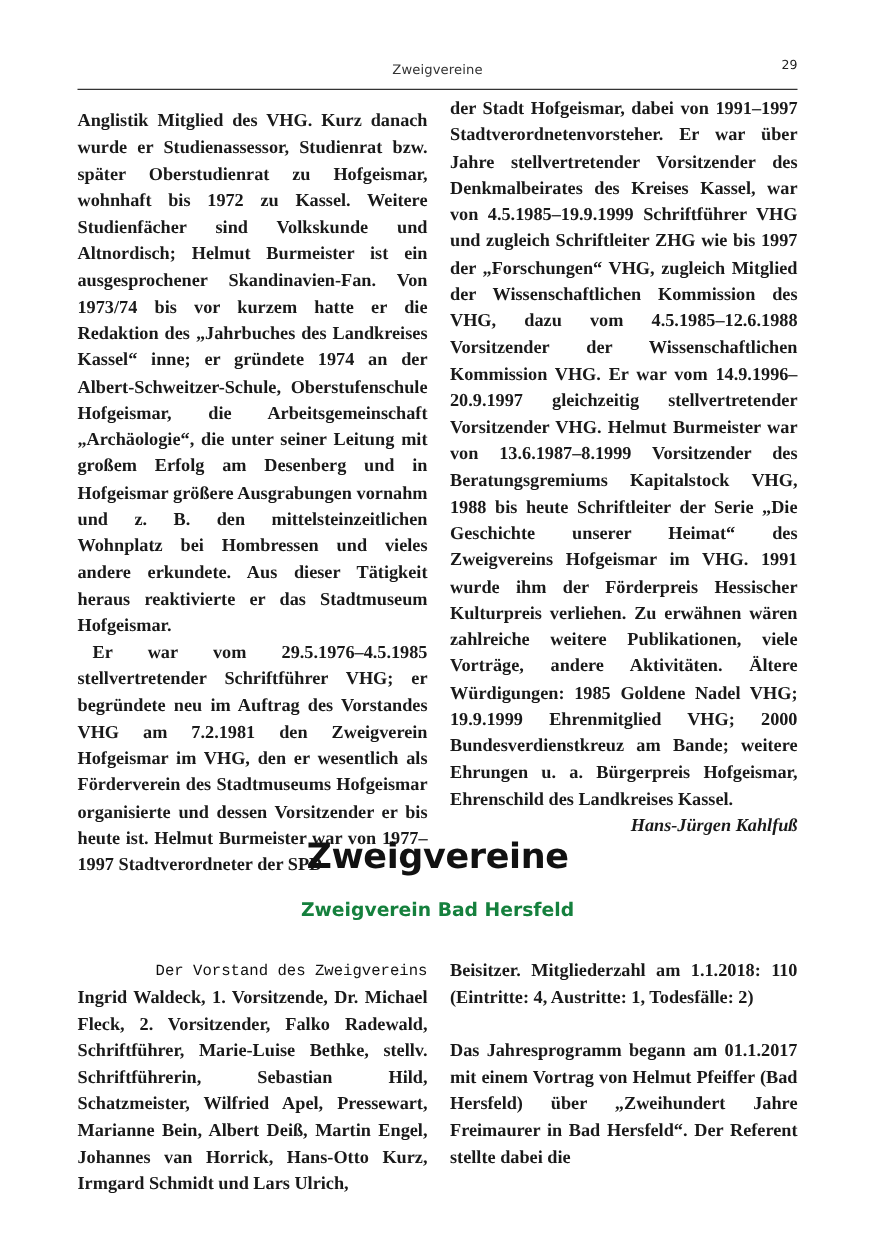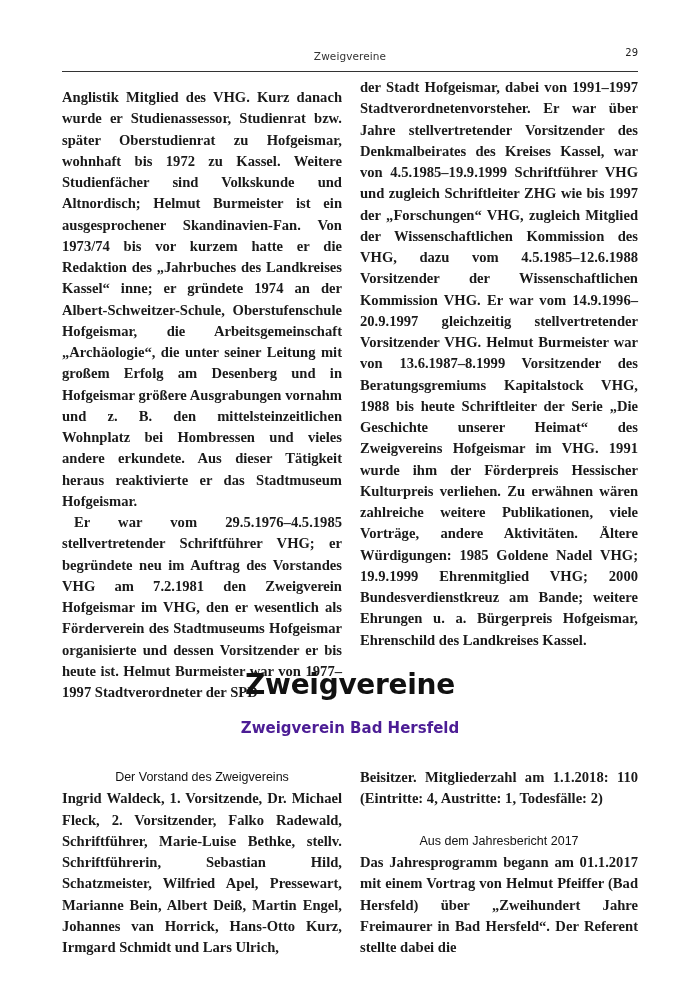--- a/index.html
+++ b/index.html
@@ -7,49 +7,49 @@
   .header { position:absolute; left:62px; top:47px; width:576px; height:24px; border-bottom:1px solid #333; }
   .running-title { position:absolute; left:0; right:0; top:3px; text-align:center; font-family:"DejaVu Sans", sans-serif; font-size:10.5px; color:#333; letter-spacing:0.1px; }
   .page-num { position:absolute; right:0; top:0px; font-family:"DejaVu Sans", sans-serif; font-size:10px; color:#222; }
   .col { position:absolute; font-family:"Liberation Serif", serif; font-size:14.6px; line-height:21.25px; text-align:justify; hyphens:manual; }
   .col p { margin:0;font-weight:bold; }
   .col p.indent { text-indent:12px; }
   .col-left-top { left:62px; top:87px; width:280px; }
   .col-right-top { left:360px; top:77px; width:278px; }
   .signature { text-align:right; font-style:italic; }
   .section-title { position:absolute; left:0; width:700px; top:668px; text-align:center; font-family:"DejaVu Sans", sans-serif; font-weight:bold; font-size:28px; color:#111; letter-spacing:-0.3px; }
-  .section-subtitle { position:absolute; left:0; width:700px; top:719px; text-align:center; font-family:"DejaVu Sans", sans-serif; font-weight:bold; font-size:15px; color:#4c1d95; }
+  .section-subtitle { position:absolute; left:0; width:700px; top:719px; text-align:center; font-family:"DejaVu Sans", sans-serif; font-weight:bold; font-size:15px; color:#15803d; }
   .col-left-bottom { left:62px; top:767px; width:280px; }
   .col-right-bottom { left:360px; top:767px; width:278px; }
-  .subhead { font-family:Liberation Sans, sans-serif; font-size:12.5px; font-weight:normal; color:#111; line-height:21.25px; text-align:center; }
+  .subhead { font-family:Liberation Mono, monospace; font-size:12.5px; font-weight:normal; color:#111; line-height:21.25px; text-align:right; }
   .gap { height:21.25px; }
 </style>
 </head>
 <body>
 
 <div class="header">
   <div class="running-title">Zweigvereine</div>
   <div class="page-num">29</div>
 </div>
 
 <div class="col col-left-top">
   <p>Anglistik Mitglied des VHG. Kurz danach wurde er Studienassessor, Studienrat bzw. später Oberstudienrat zu Hofgeismar, wohnhaft bis 1972 zu Kassel. Weitere Studienfächer sind Volkskunde und Altnordisch; Helmut Burmeister ist ein ausgesprochener Skandinavien-Fan. Von 1973/74 bis vor kurzem hatte er die Redaktion des „Jahrbuches des Landkreises Kassel“ inne; er gründete 1974 an der Albert-Schweitzer-Schule, Oberstufenschule Hofgeismar, die Arbeitsgemeinschaft „Archäologie“, die unter seiner Leitung mit großem Erfolg am Desenberg und in Hofgeismar größere Ausgrabungen vornahm und z. B. den mittelsteinzeitlichen Wohnplatz bei Hombressen und vieles andere erkundete. Aus dieser Tätigkeit heraus reaktivierte er das Stadtmuseum Hofgeismar.</p>
   <p class="indent">Er war vom 29.5.1976–4.5.1985 stellvertretender Schriftführer VHG; er begründete neu im Auftrag des Vorstandes VHG am 7.2.1981 den Zweigverein Hofgeismar im VHG, den er wesentlich als Förderverein des Stadtmuseums Hofgeismar organisierte und dessen Vorsitzender er bis heute ist. Helmut Burmeister war von 1977–1997 Stadtverordneter der SPD</p>
 </div>
 
 <div class="col col-right-top">
   <p>der Stadt Hofgeismar, dabei von 1991–1997 Stadtverordnetenvorsteher. Er war über Jahre stellvertretender Vorsitzender des Denkmalbeirates des Kreises Kassel, war von 4.5.1985–19.9.1999 Schriftführer VHG und zugleich Schriftleiter ZHG wie bis 1997 der „Forschungen“ VHG, zugleich Mitglied der Wissenschaftlichen Kommission des VHG, dazu vom 4.5.1985–12.6.1988 Vorsitzender der Wissenschaftlichen Kommission VHG. Er war vom 14.9.1996–20.9.1997 gleichzeitig stellvertretender Vorsitzender VHG. Helmut Burmeister war von 13.6.1987–8.1999 Vorsitzender des Beratungsgremiums Kapitalstock VHG, 1988 bis heute Schriftleiter der Serie „Die Geschichte unserer Heimat“ des Zweigvereins Hofgeismar im VHG. 1991 wurde ihm der Förderpreis Hessischer Kulturpreis verliehen. Zu erwähnen wären zahlreiche weitere Publikationen, viele Vorträge, andere Aktivitäten. Ältere Würdigungen: 1985 Goldene Nadel VHG; 19.9.1999 Ehrenmitglied VHG; 2000 Bundesverdienstkreuz am Bande; weitere Ehrungen u. a. Bürgerpreis Hofgeismar, Ehrenschild des Landkreises Kassel.</p>
+  <p class="signature">Hans-Jürgen Kahlfuß</p>
 </div>
 
 <div class="section-title">Zweigvereine</div>
 <div class="section-subtitle">Zweigverein Bad Hersfeld</div>
 
 <div class="col col-left-bottom">
   <div class="subhead">Der Vorstand des Zweigvereins</div>
   <p>Ingrid Waldeck, 1. Vorsitzende, Dr. Michael Fleck, 2. Vorsitzender, Falko Radewald, Schriftführer, Marie-Luise Bethke, stellv. Schriftführerin, Sebastian Hild, Schatzmeister, Wilfried Apel, Pressewart, Marianne Bein, Albert Deiß, Martin Engel, Johannes van Horrick, Hans-Otto Kurz, Irmgard Schmidt und Lars Ulrich,</p>
 </div>
 
 <div class="col col-right-bottom">
   <p>Beisitzer. Mitgliederzahl am 1.1.2018: 110 (Eintritte: 4, Austritte: 1, Todesfälle: 2)</p>
   <div class="gap"></div>
-  <div class="subhead">Aus dem Jahresbericht 2017</div>
   <p>Das Jahresprogramm begann am 01.1.2017 mit einem Vortrag von Helmut Pfeiffer (Bad Hersfeld) über „Zweihundert Jahre Freimaurer in Bad Hersfeld“. Der Referent stellte dabei die</p>
 </div>
 
 </body></html>

